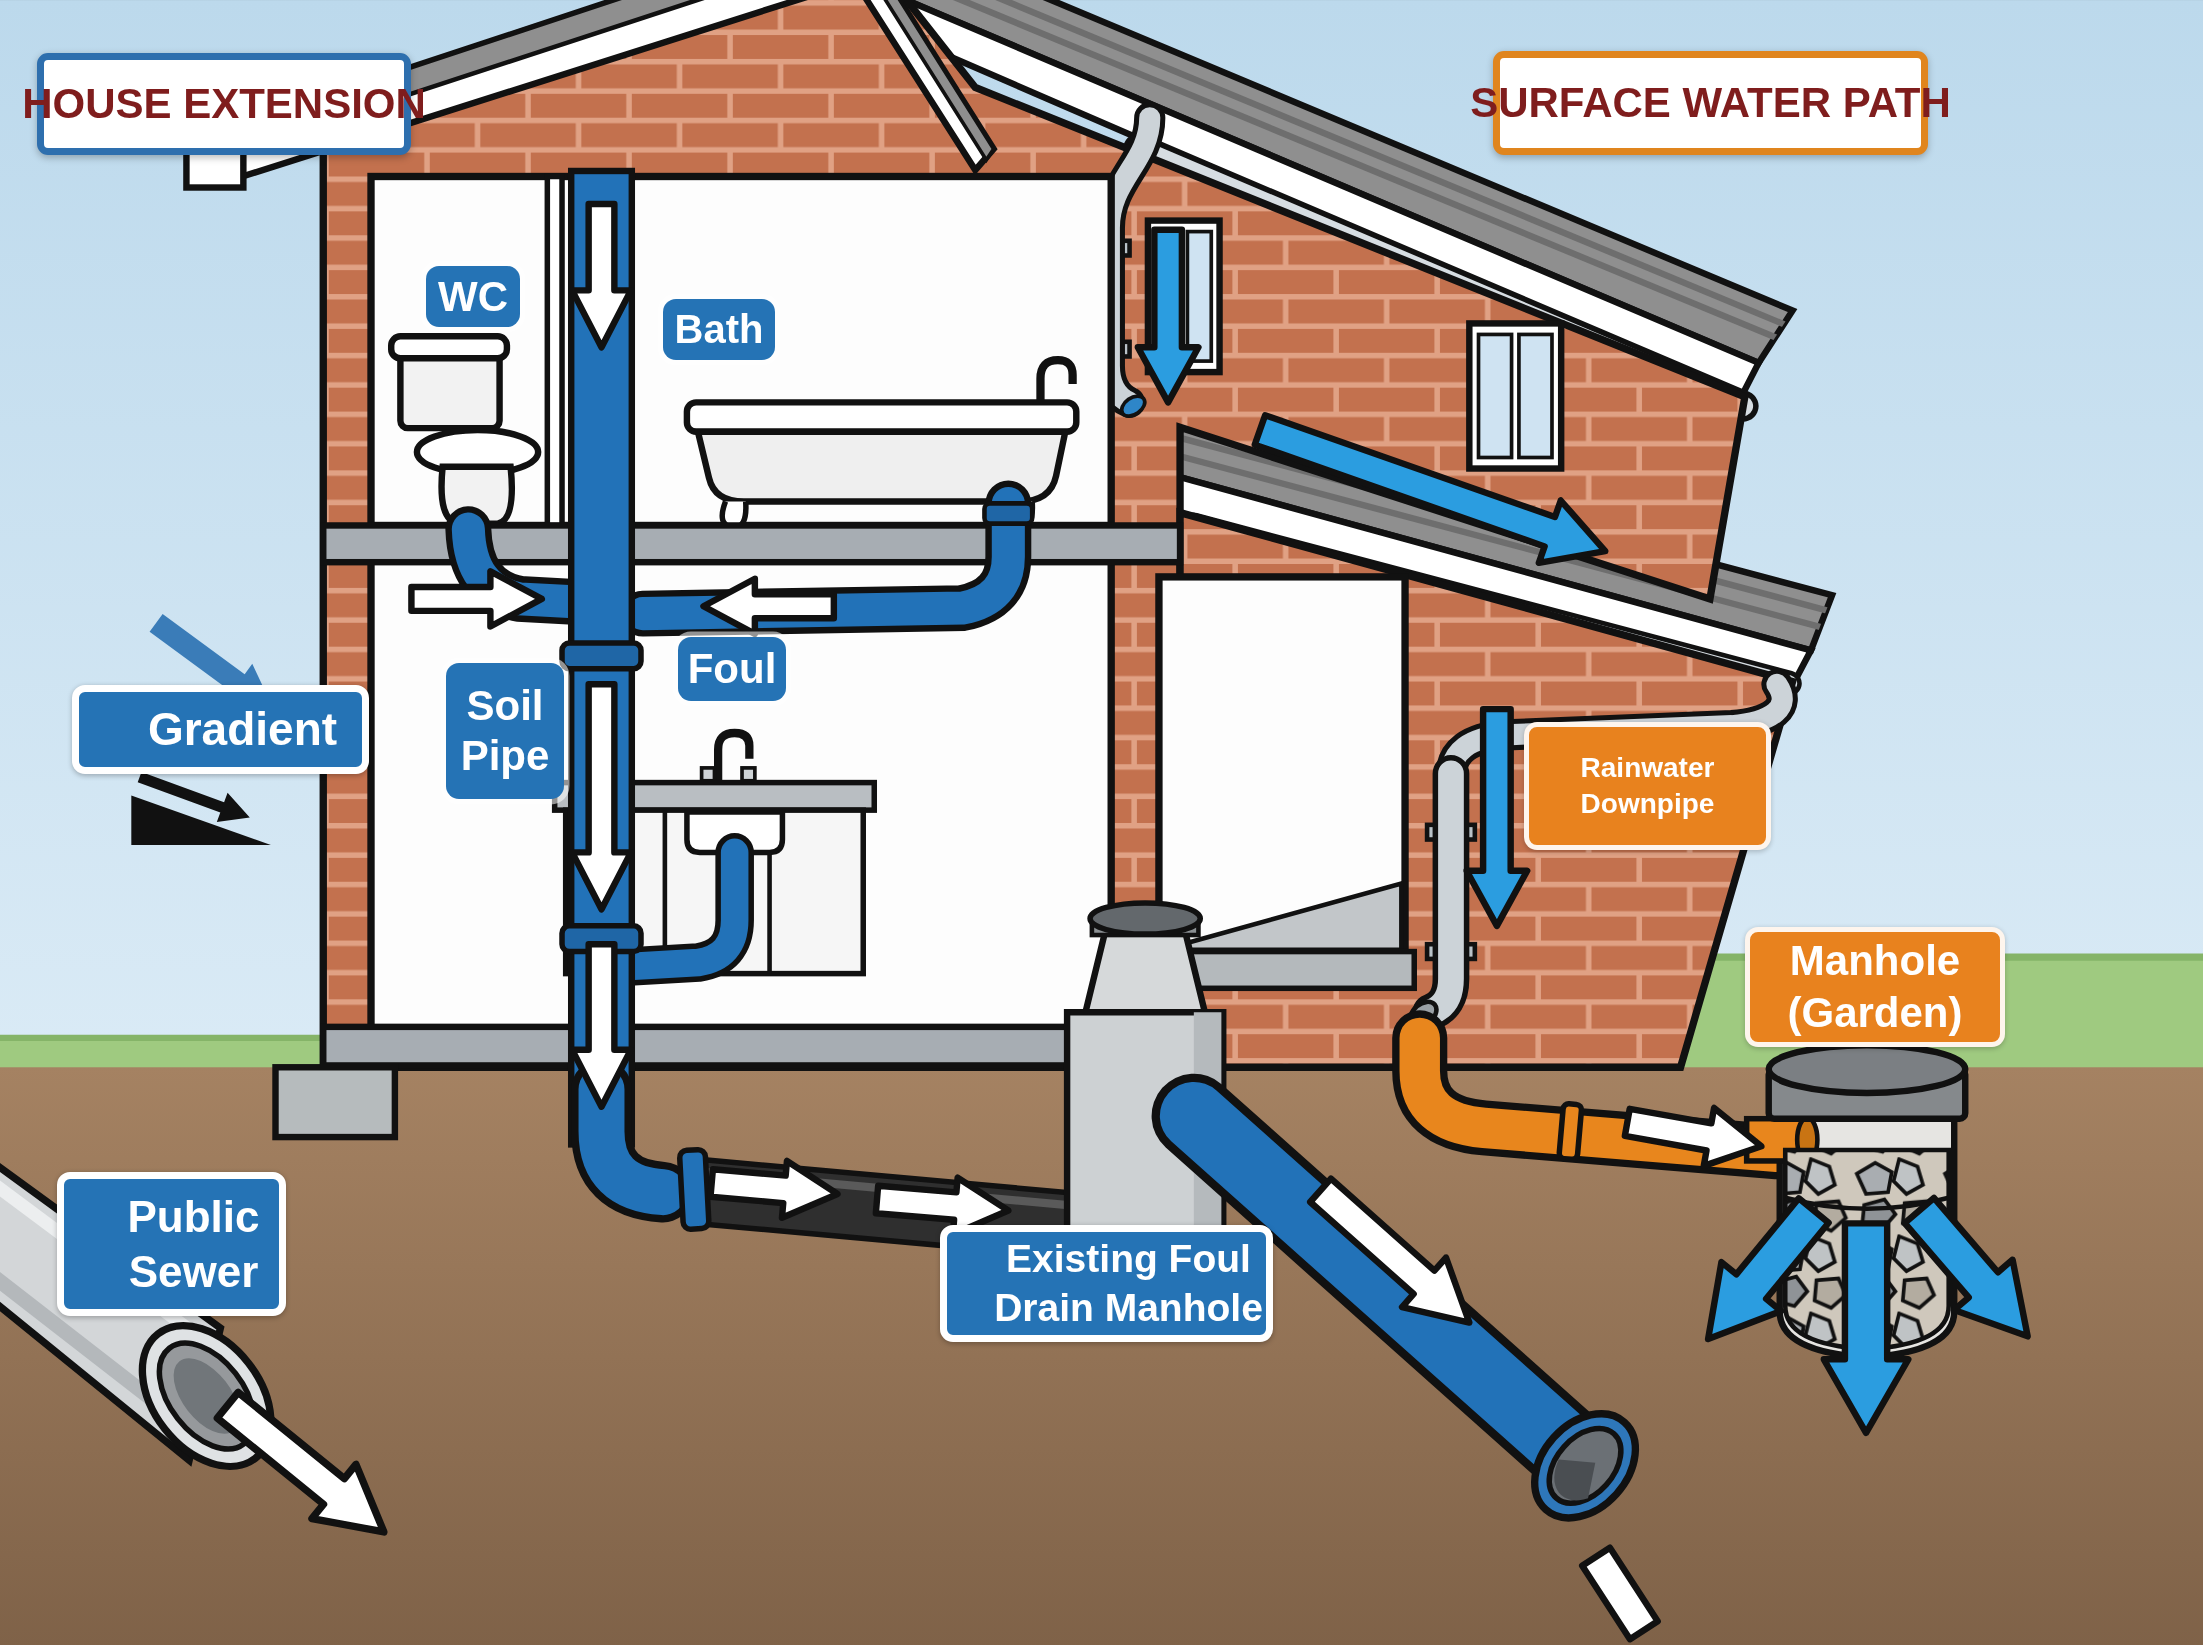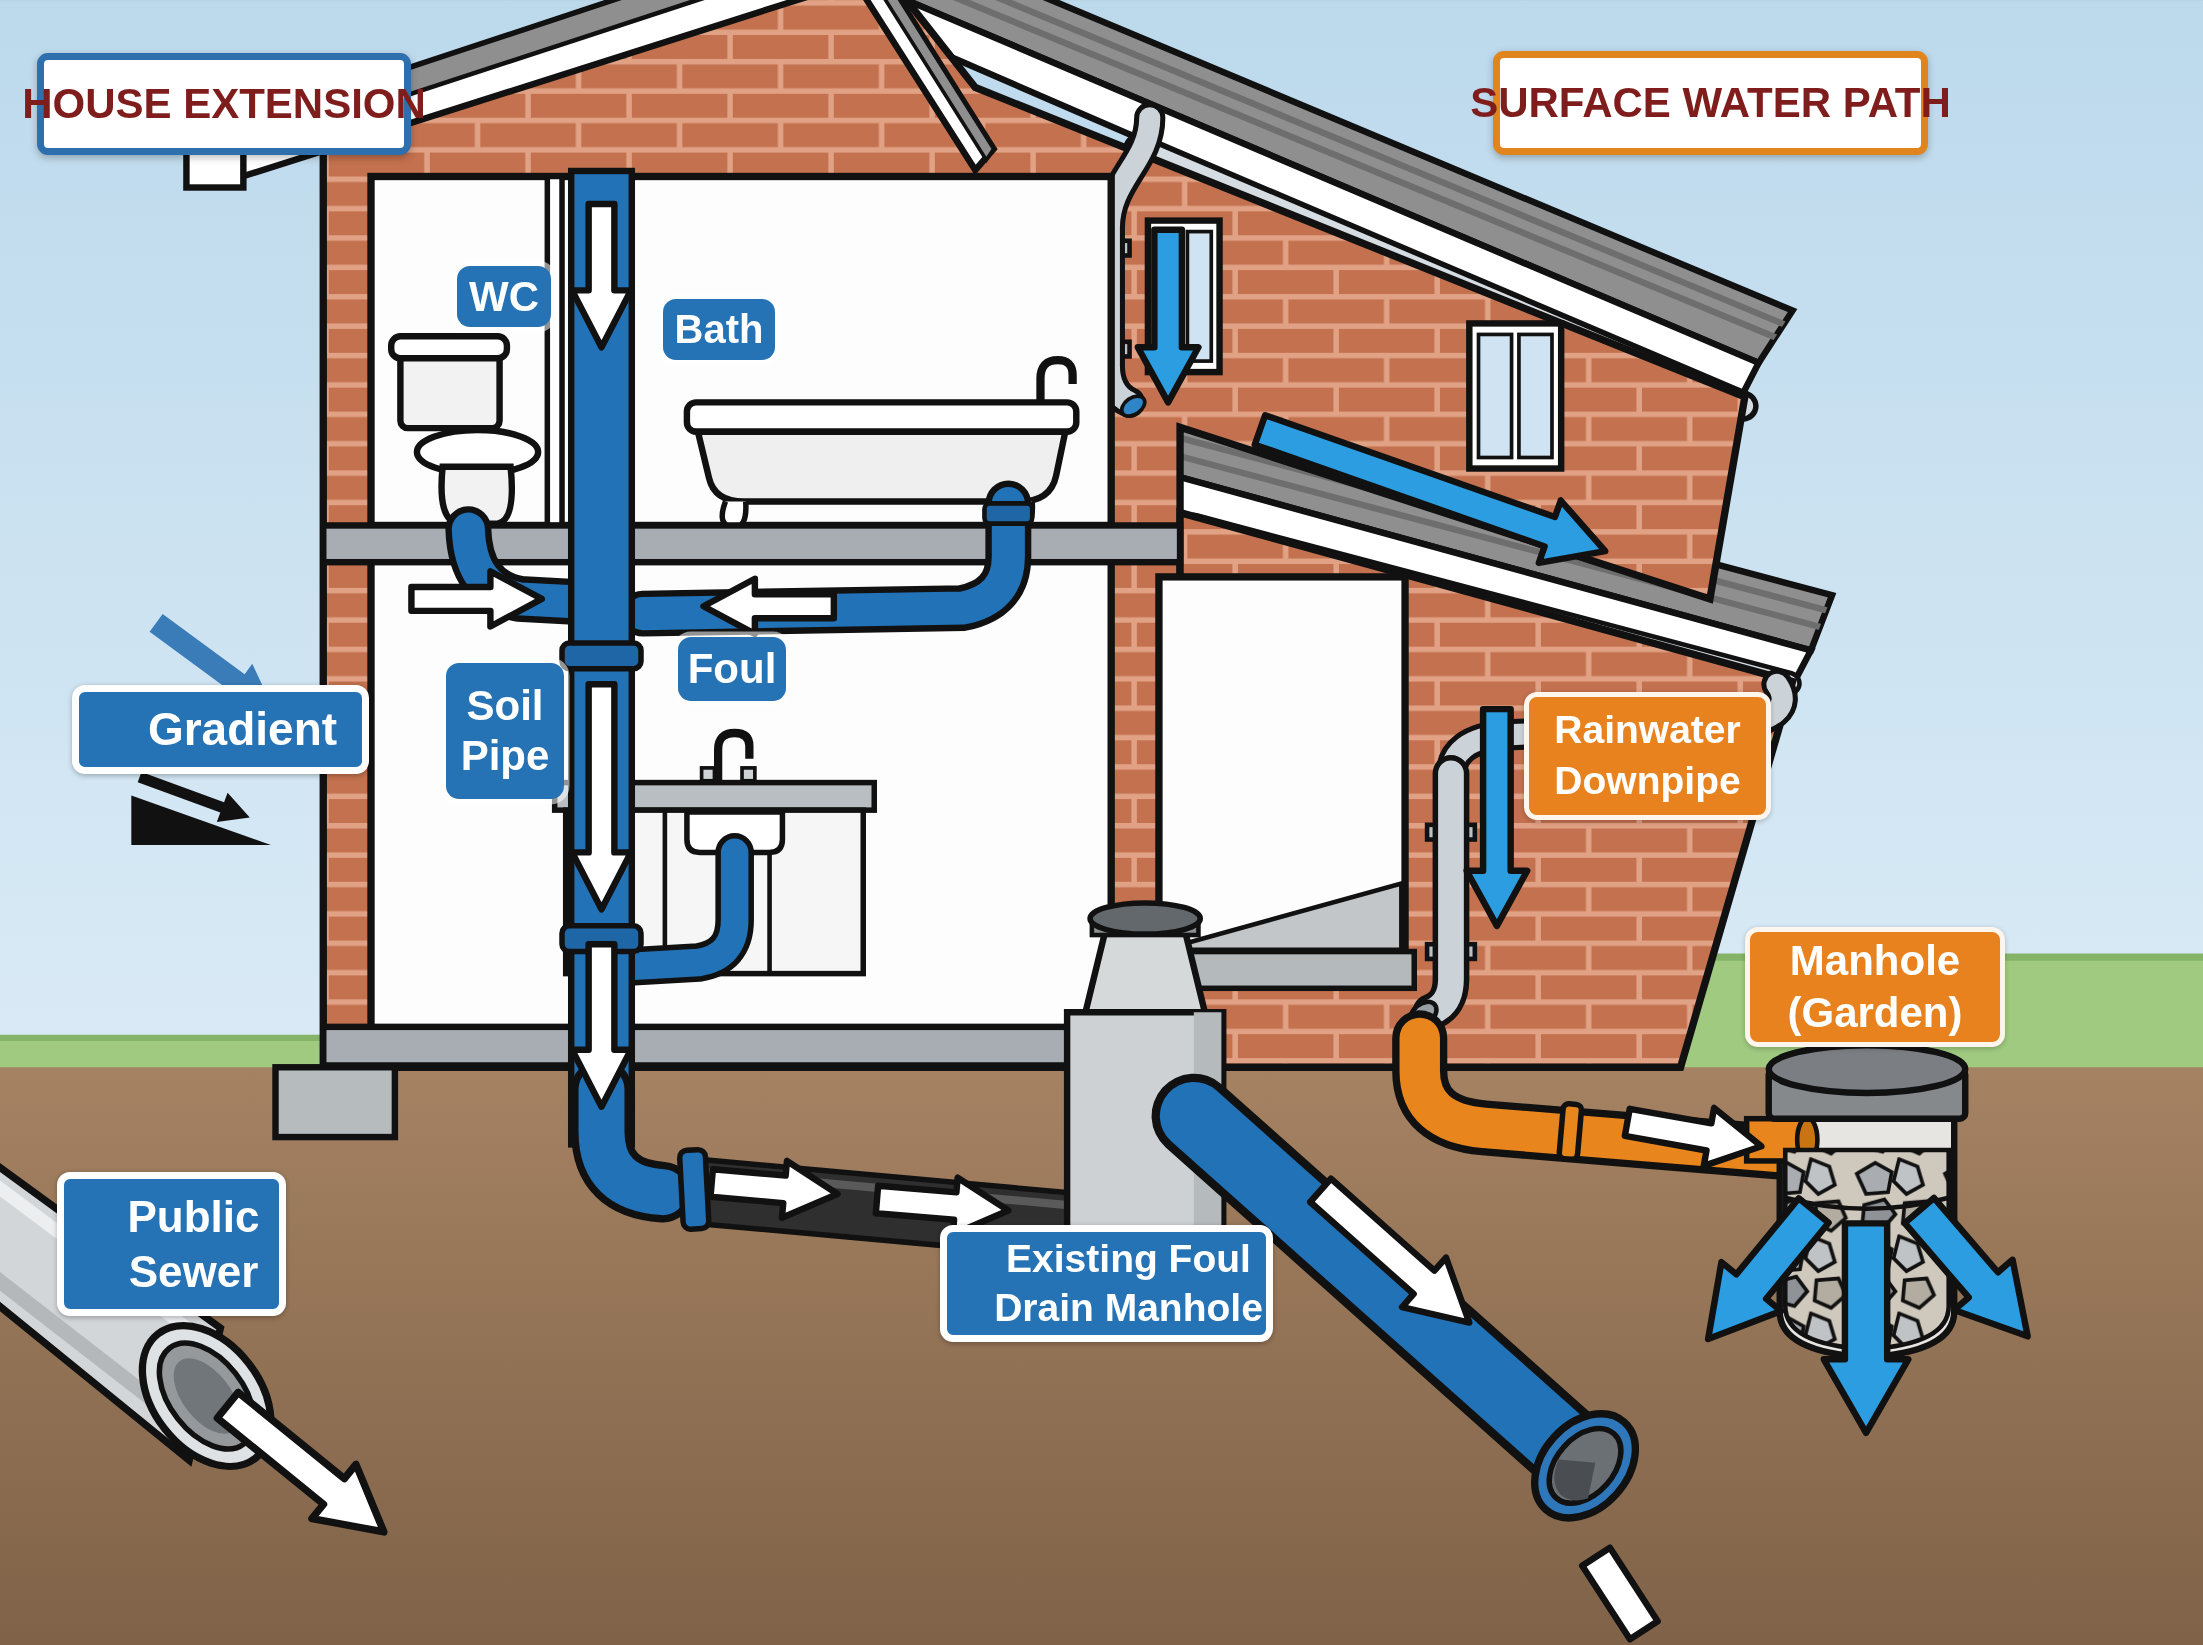--- a/index.html
+++ b/index.html
@@ -268,21 +268,21 @@
 </svg>
 
   <div class="title" style="left:37px;top:53px;width:360px;height:88px;font-size:42px;border:7.3px solid var(--title-blue-border,#2e6fae);">
     <span>HOUSE EXTENSION</span>
   </div>
 
   <div class="title" style="left:1493px;top:51px;width:421px;height:90px;font-size:42px;border:7.3px solid var(--title-orange-border,#e0851e);">
     <span>SURFACE WATER PATH</span>
   </div>
 
-  <div class="lbl lbl-blue" style="left:457px;top:266px;width:94px;height:61px;font-size:42px;">
+  <div class="lbl lbl-blue" style="left:426px;top:266px;width:94px;height:61px;font-size:42px;">
     <div>WC</div>
   </div>
 
   <div class="lbl lbl-blue" style="left:663px;top:299px;width:112px;height:61px;font-size:40px;">
     <div>Bath</div>
   </div>
 
   <div class="lbl lbl-blue" style="left:446px;top:663px;width:118px;height:136px;font-size:42px;">
     <div>Soil</div>
     <div>Pipe</div>
@@ -299,21 +299,21 @@
   <div class="lbl lbl-blue-bordered" style="left:57px;top:1172px;width:171px;height:130px;font-size:44px;line-height:1.25;">
     <div>Public</div>
     <div>Sewer</div>
   </div>
 
   <div class="lbl lbl-blue-bordered" style="left:940px;top:1225px;width:275px;height:103px;font-size:39px;line-height:1.25;">
     <div>Existing Foul</div>
     <div>Drain Manhole</div>
   </div>
 
-  <div class="lbl lbl-orange" style="left:1524px;top:692px;width:237px;height:118px;font-size:39px;line-height:1.3;">
+  <div class="lbl lbl-orange" style="left:1524px;top:722px;width:237px;height:118px;font-size:28px;line-height:1.3;">
     <div>Rainwater</div>
     <div>Downpipe</div>
   </div>
 
   <div class="lbl lbl-orange" style="left:1745px;top:927px;width:250px;height:110px;font-size:42px;line-height:1.25;">
     <div>Manhole</div>
     <div>(Garden)</div>
   </div>
 
 </div>

